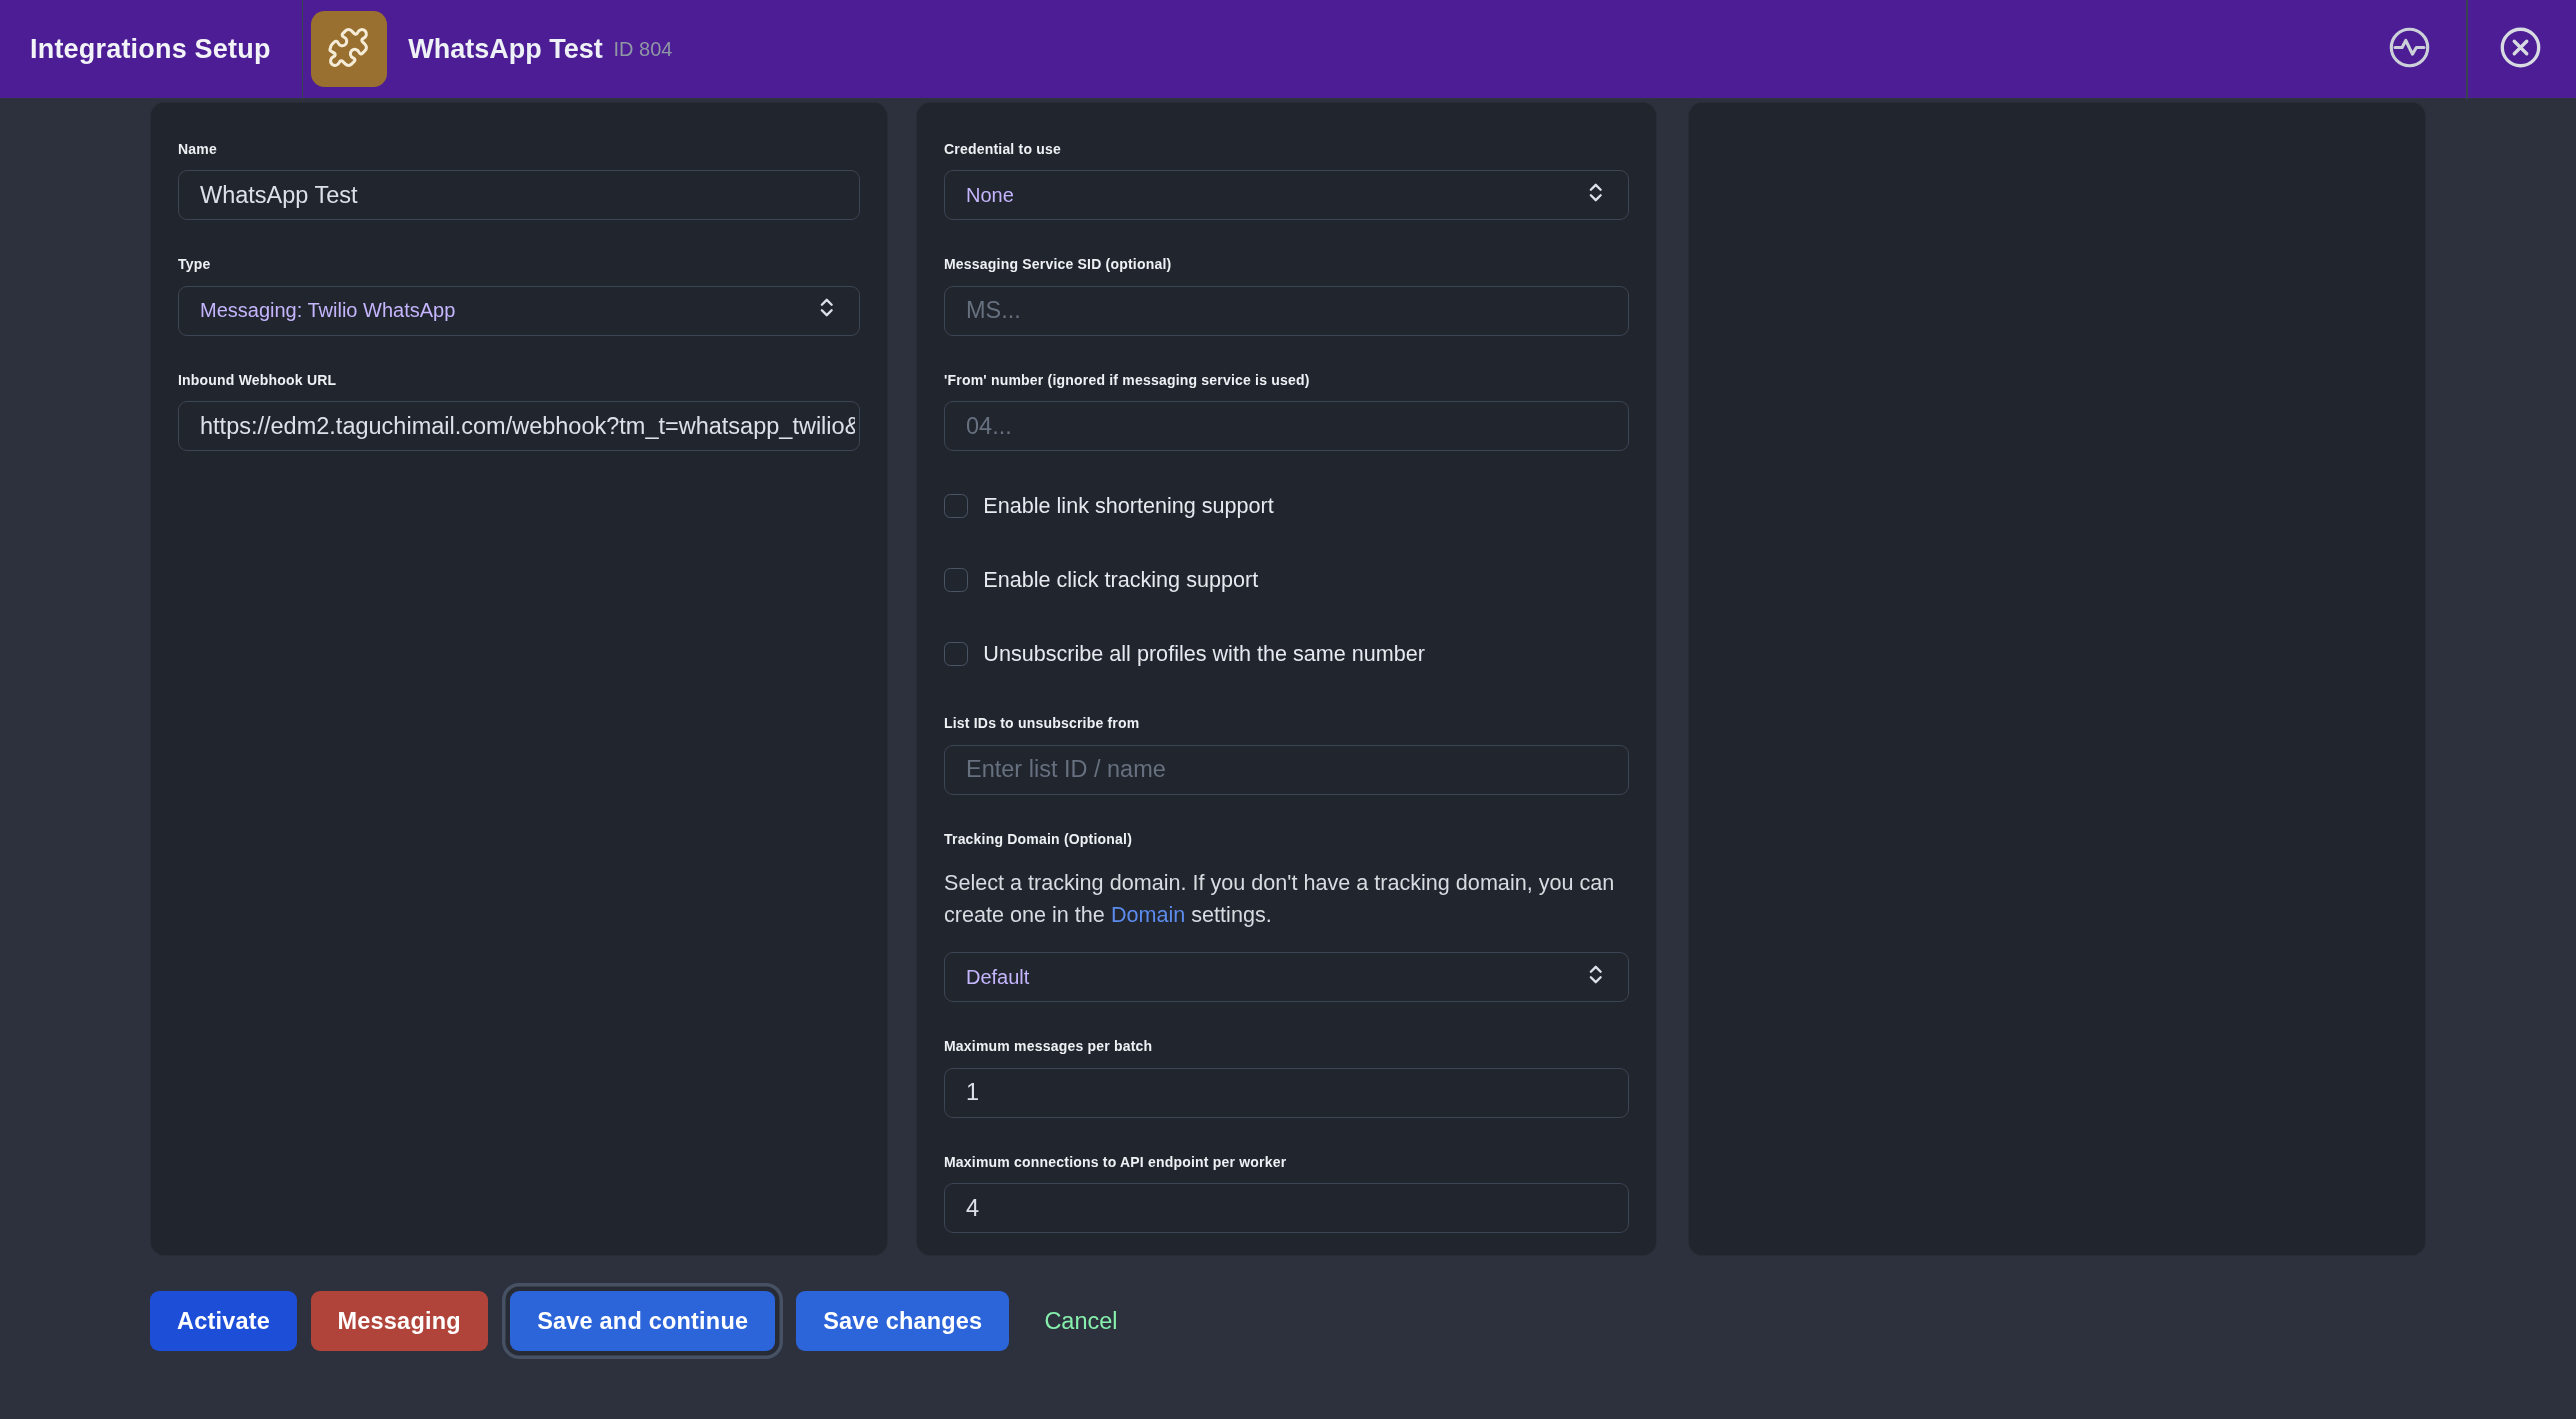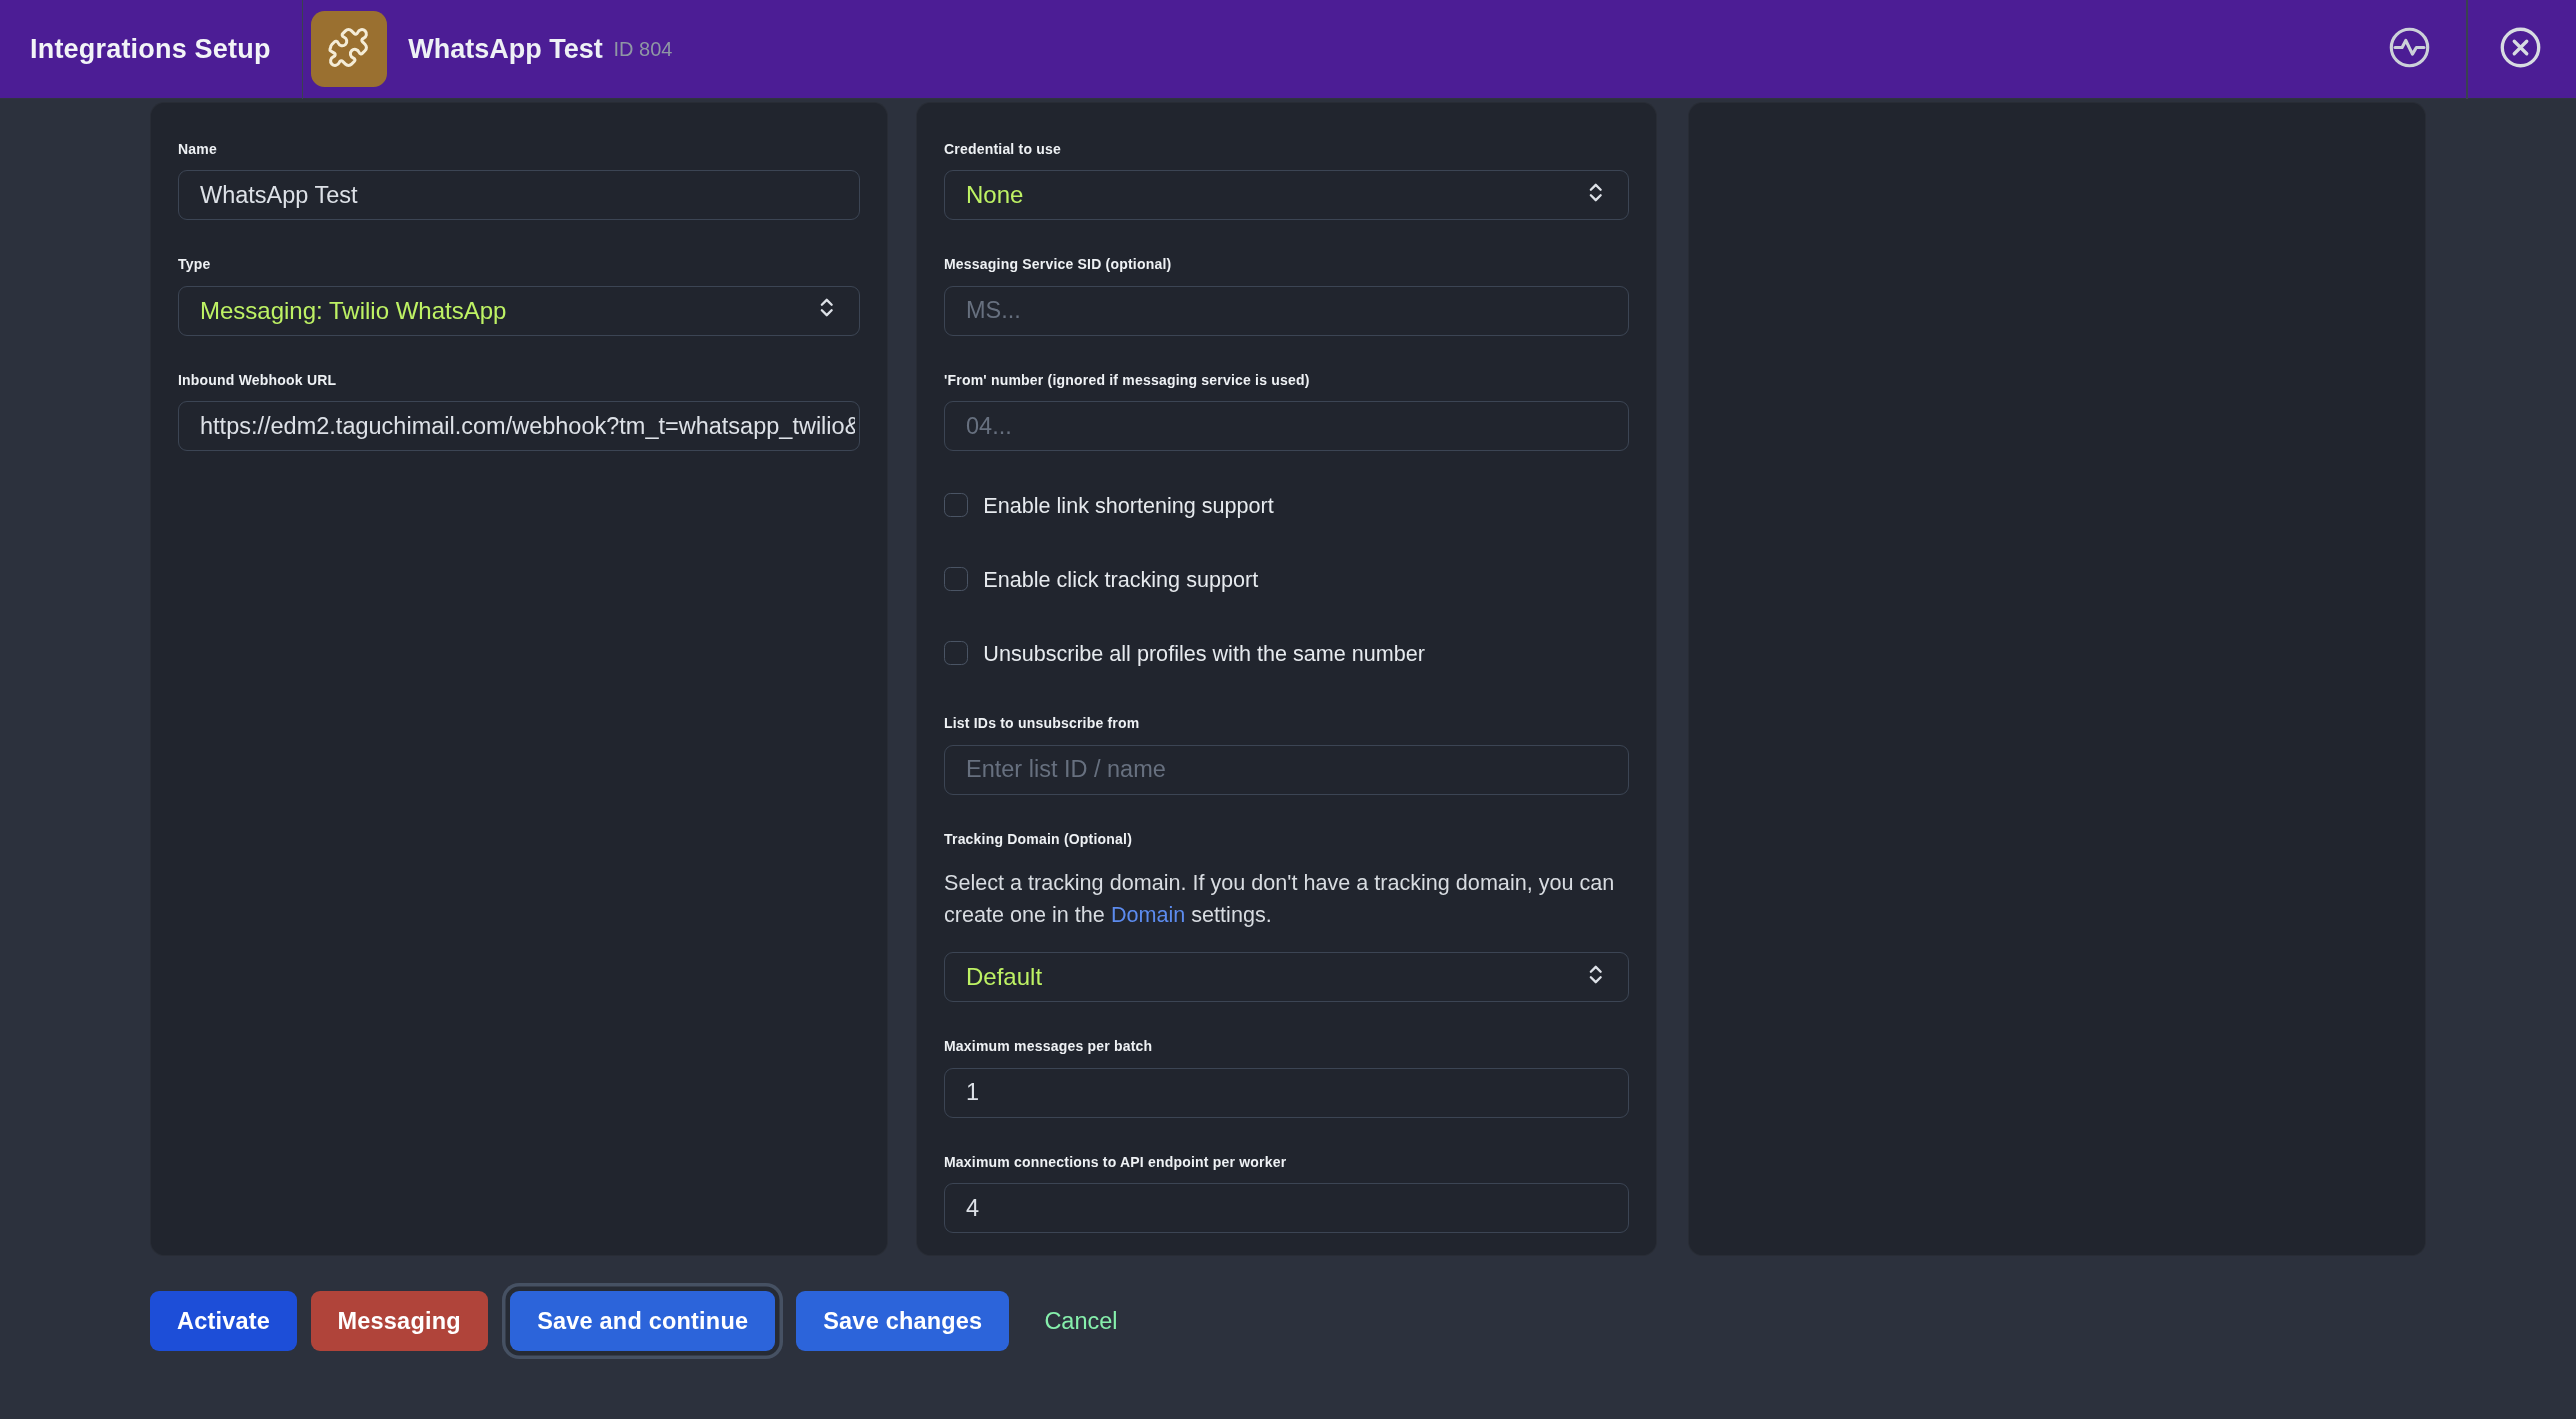--- a/index.html
+++ b/index.html
@@ -55,25 +55,25 @@
     padding:0 21px; font-size:23.5px; color:#dde1e7;
     font-family:"Liberation Sans", sans-serif;
     outline:none; display:block;
   }
   input.control::placeholder { color:#67707f; opacity:1; }
   input.control { text-overflow:clip; white-space:nowrap; overflow:hidden; }
   .select {
     display:flex; align-items:center; justify-content:space-between;
     cursor:pointer; user-select:none;
   }
-  .select .sel-value { font-size:24px; color:#bef264; }
+  .select .sel-value { font-size:20px; color:#c4b5fd; }
   .select svg { width:23.5px; height:29px; flex:0 0 auto; }
 
   
-  .checkbox-row { display:flex; margin:0 0 48px 0; }
+  .checkbox-row { display:flex; align-items:center; margin:0 0 48px 0; }
   .checkbox-box {
     width:24px; height:24px; border:1.8px solid #4a5464; border-radius:6.3px;
     background:transparent; flex:0 0 auto; cursor:pointer;
   }
   .checkbox-label { font-size:21.6px; color:#e6eaee; margin-left:15.3px; }
   .checkbox-group { margin-top:42px; margin-bottom:4.5px; }
 
   
   .help-text {
     font-size:21.6px; color:#d8dce1; line-height:32px; margin:20px 0 21.6px 0;

